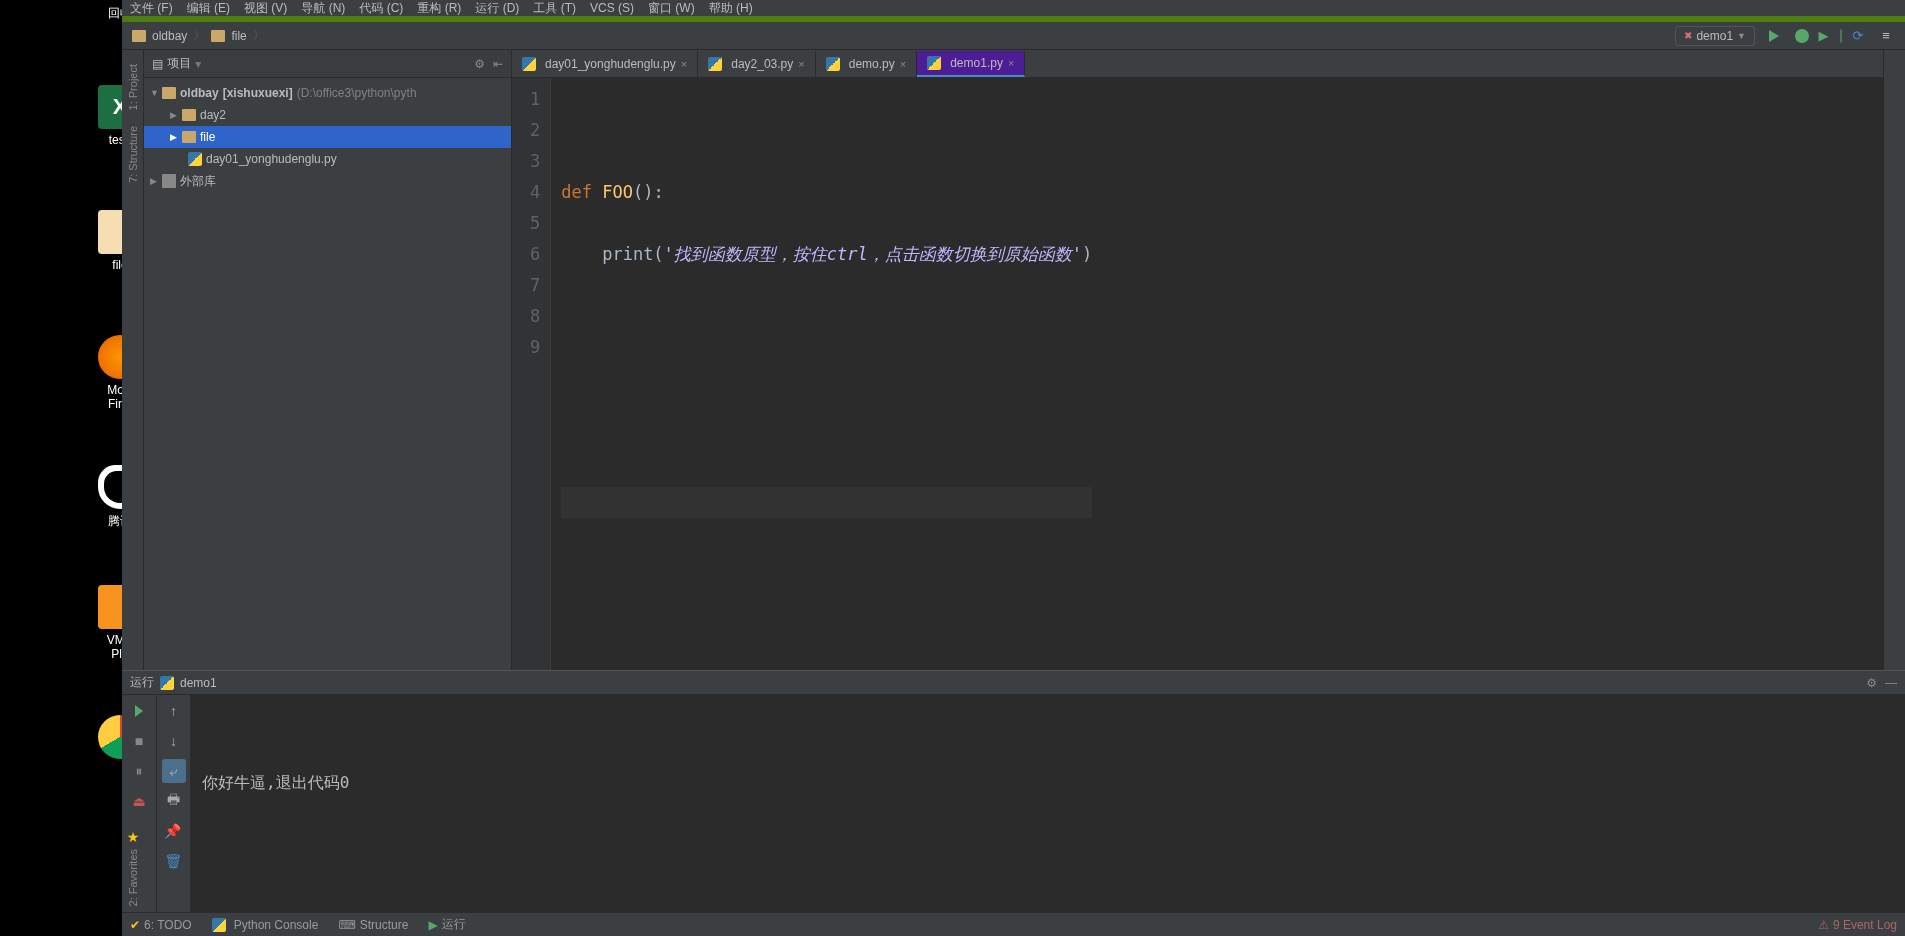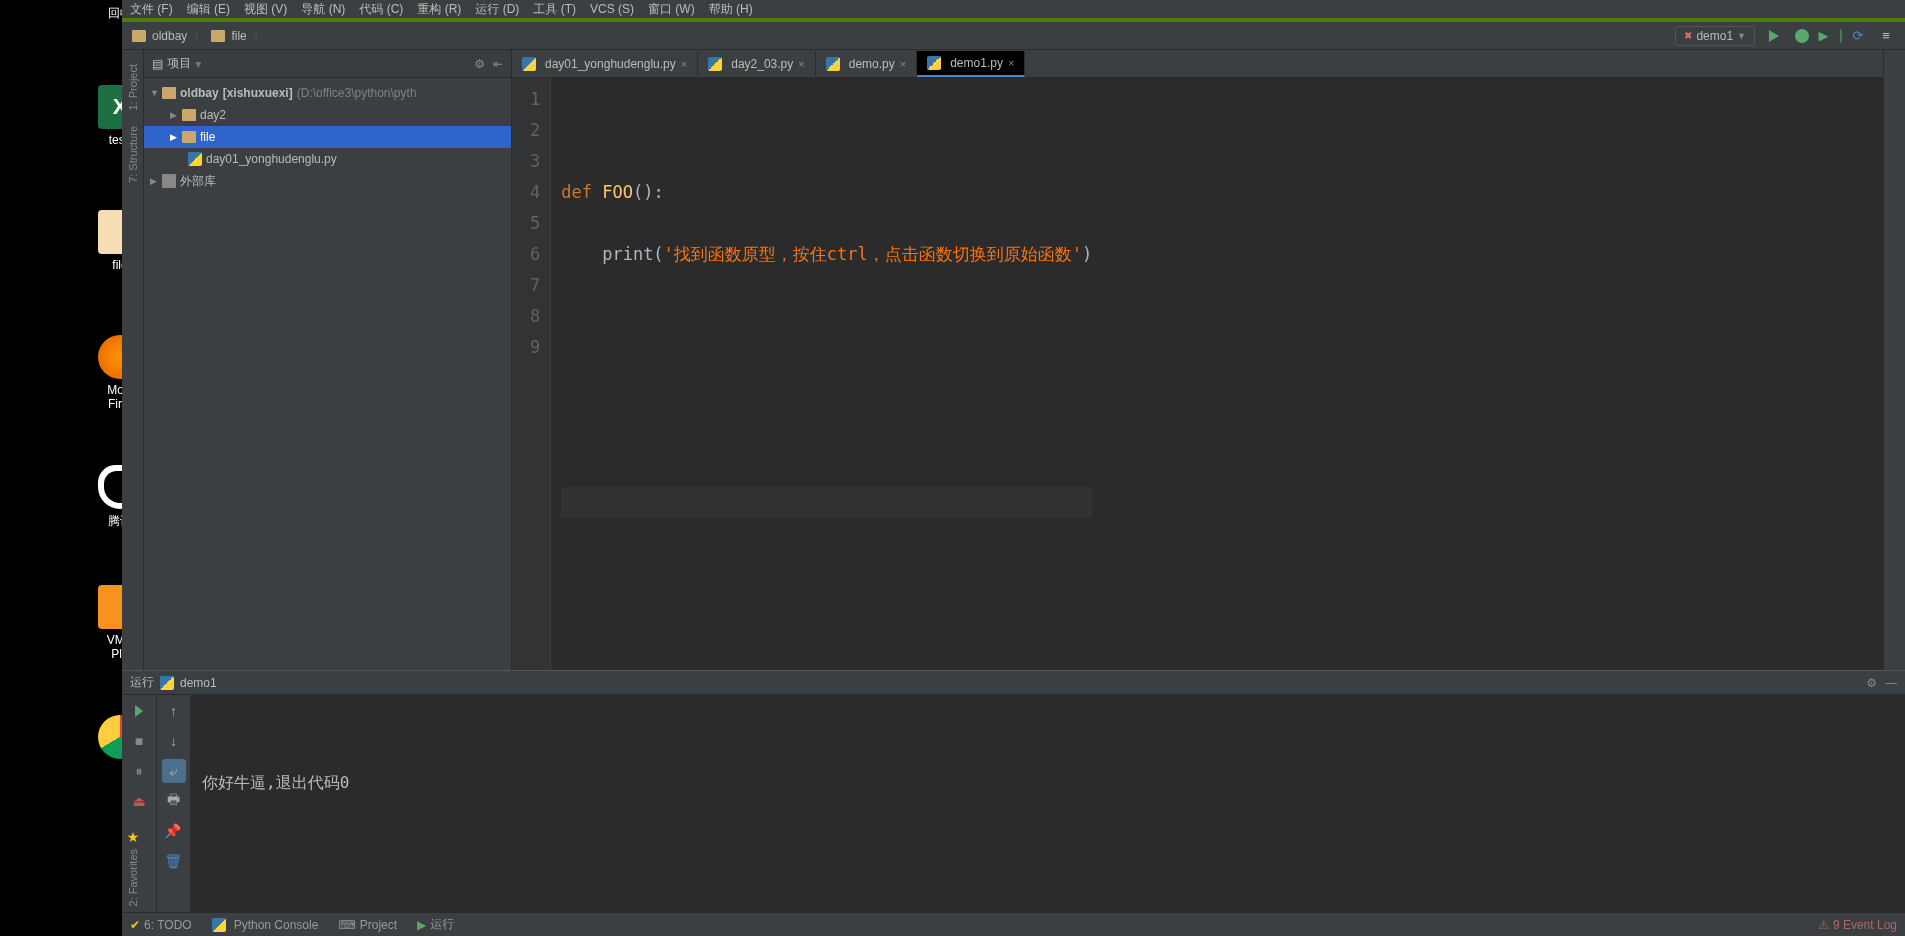--- a/index.html
+++ b/index.html
@@ -1,21 +1,21 @@
 <!DOCTYPE html>
 <html><head>
 <meta charset="utf-8">
 <style>
 * { margin:0; padding:0; box-sizing:border-box; }
 body { font-family:"Microsoft YaHei",Arial,sans-serif; font-size:13px; background:#000; color:#bbb; overflow:hidden; width:1905px; height:936px; position:relative; }
 .desktop { position:absolute; left:0; top:0; width:140px; height:100%; background:#000; }
 .dicon { position:absolute; width:70px; text-align:center; color:#fff; font-size:12px; }
 .dicon .ibox { width:44px; height:44px; margin:0 auto 4px; border-radius:4px; }
 .ide { position:absolute; left:122px; top:0; right:0; bottom:0; background:#3c3f41; display:flex; flex-direction:column; }
-.menubar { height:22px; background:#3c3f41; display:flex; align-items:center; padding:0 8px; color:#bbb; font-size:12px; gap:14px; border-bottom:4px solid #4d7c0f; }
+.menubar { height:22px; background:#3c3f41; display:flex; align-items:center; padding:0 8px; color:#bbb; font-size:12px; gap:14px; border-bottom:6px solid #4d7c0f; }
 .menubar span { cursor:pointer; }
 .navbar { height:28px; background:#3c3f41; display:flex; align-items:center; padding:0 10px; border-bottom:1px solid #2b2b2b; }
 .crumb { display:flex; align-items:center; gap:6px; color:#bbb; font-size:12px; }
 .dir-icon { width:14px; height:12px; background:#c9a86a; display:inline-block; border-radius:1px; }
 .sep { color:#666; }
 .navright { margin-left:auto; display:flex; align-items:center; gap:10px; }
 .run-cfg { display:flex; align-items:center; gap:4px; border:1px solid #555; padding:2px 8px; border-radius:3px; font-size:12px; }
 .tbtn { width:18px; height:18px; display:flex; align-items:center; justify-content:center; cursor:pointer; }
 .tri-play { width:0; height:0; border-top:6px solid transparent; border-bottom:6px solid transparent; border-left:10px solid #59a869; }
 .bug { width:14px; height:14px; background:#59a869; border-radius:50%; position:relative; }
@@ -29,29 +29,29 @@
 .ptree { flex:1; overflow:auto; padding:4px 0; }
 .node { display:flex; align-items:center; height:22px; padding-left:6px; color:#bbb; font-size:12px; cursor:pointer; }
 .node.sel { background:#2f65ca; color:#fff; }
 .node .arr { width:12px; color:#888; font-size:9px; }
 .node .gray { color:#808080; margin-left:4px; }
 .py-icon { width:14px; height:14px; background:linear-gradient(135deg,#3776ab 50%,#ffd43b 50%); border-radius:2px; margin-right:4px; }
 .lib-icon { width:14px; height:14px; background:#888; border-radius:1px; margin-right:4px; }
 .editor { flex:1; display:flex; flex-direction:column; min-width:0; }
 .tabs { height:28px; background:#3c3f41; display:flex; align-items:end; border-bottom:1px solid #2b2b2b; }
 .tab { height:26px; display:flex; align-items:center; padding:0 10px; color:#bbb; font-size:12px; border-right:1px solid #2b2b2b; cursor:pointer; gap:5px; background:#3c3f41; }
-.tab.active { background:#000000; border-bottom:2px solid #4a88c7;margin-top:46px; }
+.tab.active { background:#4c1d95; border-bottom:2px solid #4a88c7;margin-top:46px; }
 .tab .x { color:#888; font-size:11px; }
 .code { flex:1; background:#2b2b2b; display:flex; font-family:Consolas,monospace; font-size:17px; overflow:auto; }
 .gutter { background:#313335; color:#606366; padding:6px 10px 6px 18px; text-align:right; border-right:1px solid #3c3f41; line-height:31px; }
 .src { padding:6px 10px; line-height:31px; white-space:pre; color:#a9b7c6; }
 .src .cmt { color:#808080; }
 .src .kw { color:#cc7832; }
 .src .fn { color:#ffc66d; }
-.src .str { color:#f97316; }
+.src .str { color:#c4b5fd;font-style:italic; }
 .src .und { text-decoration:underline wavy #808080; }
 .src .cur-line { background:#323232; display:inline-block; width:100%; }
 .runpanel { height:242px; background:#2b2b2b; border-top:1px solid #555; display:flex; flex-direction:column; }
 .runhead { height:24px; background:#3c3f41; border-bottom:1px solid #2b2b2b; display:flex; align-items:center; padding:0 8px; color:#bbb; font-size:12px; }
 .runhead .phright { margin-left:auto; display:flex; gap:8px; color:#888; }
 .runbody { flex:1; display:flex; }
 .runtools { width:34px; background:#3c3f41; display:flex; flex-direction:column; align-items:center; padding:4px 0; gap:6px; }
 .runtools2 { width:34px; background:#3c3f41; display:flex; flex-direction:column; align-items:center; padding:4px 0; gap:6px; border-left:1px solid #2b2b2b; }
 .rbtn { width:24px; height:24px; display:flex; align-items:center; justify-content:center; color:#aaa; cursor:pointer; border-radius:3px; font-size:14px; }
 .rbtn.sel { background:#4c708c; }
@@ -287,21 +287,21 @@
     <div class="sitem">
         <span style="color:#f5c518">✔</span>
         <span>6: TODO</span>
       </div>
     <div class="sitem">
         <span class="py-icon"></span>
         <span>Python Console</span>
       </div>
     <div class="sitem">
         <span>⌨</span>
-        <span>Project</span>
+        <span>Structure</span>
       </div>
     <div class="sitem">
         <span style="color:#59a869">▶</span>
         <span>运行</span>
       </div>
     <div class="sitem sright">
         <span>⚠</span>
         <span>9 Event Log</span>
       </div>
   </div>

